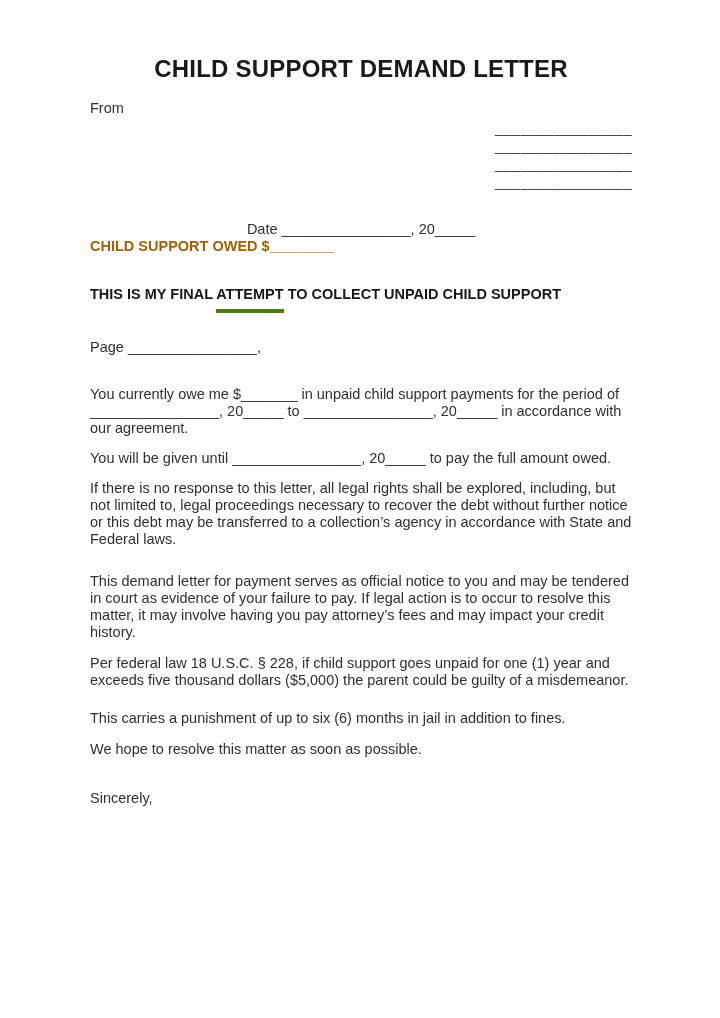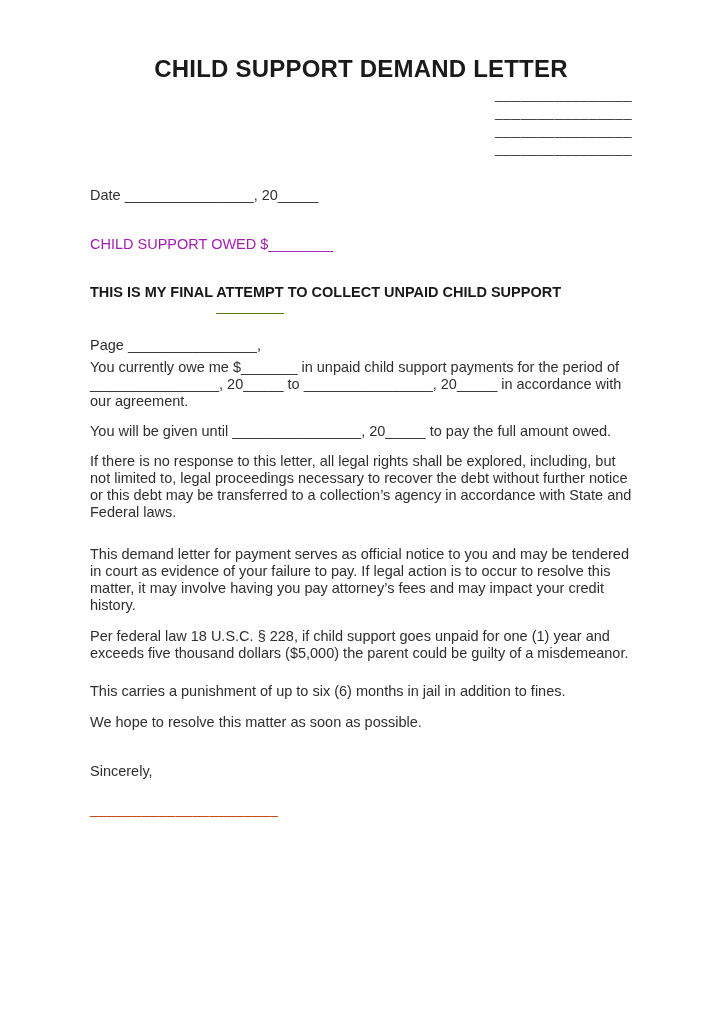--- a/index.html
+++ b/index.html
@@ -29,37 +29,36 @@
     font-size: 24px;
     line-height: 28px;
     font-weight: bold;
     text-align: center;
     color: #1a1a1a;
     letter-spacing: 0.2px;
   }
   .from-label { margin-top: 17px; }
   .from-lines { margin-top: 2px; text-align: right; }
   .from-lines div { line-height: 18px; letter-spacing: 0.5px; color: #3a3a3a; }
-  .date-line { margin-top: 30px; }
+  .date-line { margin-top: 30px; text-align: center; }
   .owed-heading {
-    margin-top: 32px;
-    font-weight: normal;
-    color: #a21caf;
+    font-weight: bold;
+    color: #a16207;
   }
   .final-heading {
     margin-top: 31px;
     font-weight: bold;
     color: #181818;
   }
   .final-heading .emphasized {
-    border-bottom: 1px solid #4d7c0f;
-    padding-bottom: 13px;
+    border-bottom: 4px solid #4d7c0f;
+    padding-bottom: 7px;
   }
   .salutation { margin-top: 36px; }
-  p.body-par { margin-top: 5px; }
+  p.body-par { margin-top: 30px; }
   p.par-deadline { margin-top: 13px; }
   p.par-legal { margin-top: 13px; }
   p.par-notice { margin-top: 25px; }
   p.par-federal { margin-top: 14px; }
   p.par-punishment { margin-top: 21px; }
   p.par-resolve { margin-top: 14px; }
   .closing { margin-top: 32px; }
   .signature-line { margin-top: 21px; letter-spacing: 0.5px; color: #c2410c; }
   .footer-logo {
     position: absolute;
@@ -78,20 +77,21 @@
   }
 </style>
 </head>
 <body>
 
 <div class="page">
   <div class="content">
 
     <div class="title">CHILD SUPPORT DEMAND LETTER</div>
 
+    <div class="from-label">From</div>
 
     <div class="from-lines">
       <div>________________</div>
       <div>________________</div>
       <div>________________</div>
       <div>________________</div>
     </div>
 
     <div class="date-line">Date ________________, 20_____</div>
 

